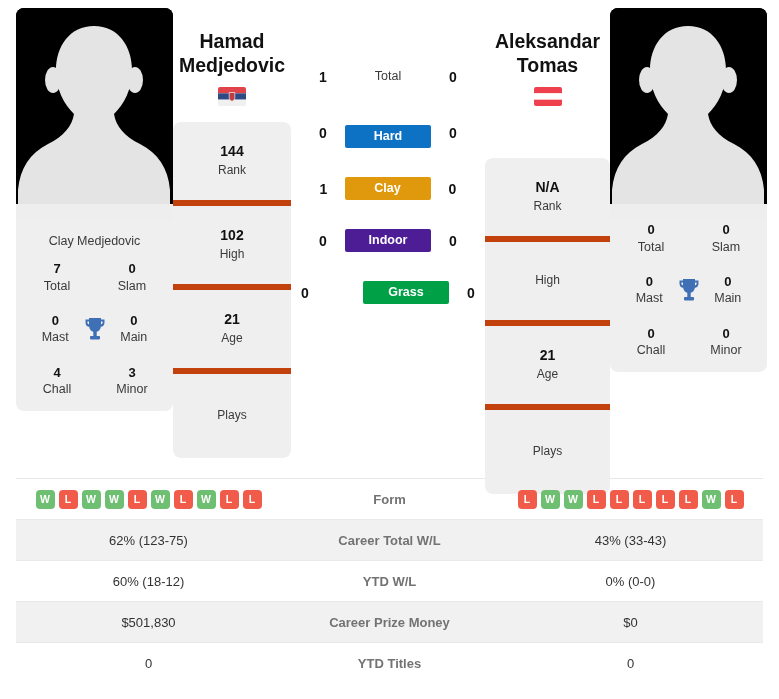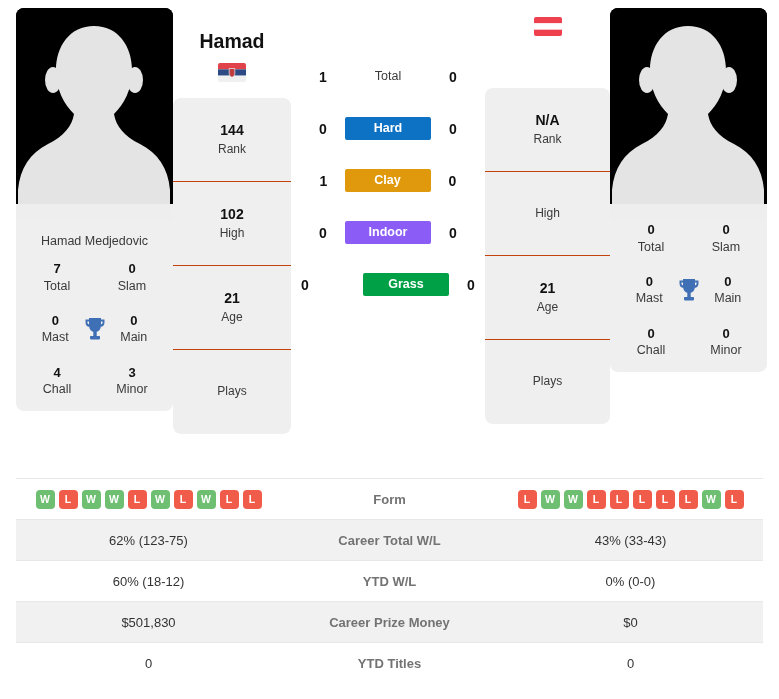--- a/index.html
+++ b/index.html
@@ -97,21 +97,21 @@
     border-radius: 8px;
     overflow: hidden;
   }
   .info-stack.offset { margin-top: 52px; }
   .info-cell {
     height: 84px;
     display: flex;
     flex-direction: column;
     align-items: center;
     justify-content: center;
-    border-bottom: 1px solid #c2410c;
+    border-bottom: 6px solid #c2410c;
   }
   .info-cell:last-child { border-bottom: none; }
   .info-num { font-size: 14px; font-weight: bold; color: #111; line-height: 1.5; }
   .info-lab { font-size: 12px; color: #3a3a3a; line-height: 1.45; }
 
   
   .h2h {
     flex: 1 1 auto;
     padding-top: 57px;
     display: flex;
@@ -199,21 +199,21 @@
   <div class="player-card">
     <div class="photo">
       <svg class="silhouette" viewBox="0 0 157 213" preserveAspectRatio="xMidYMid slice">
         <rect width="157" height="213" fill="#000000"></rect>
         <path d="M78 18 C 54 18 40 38 40 62 C 40 82 48 96 58 106 C 56 118 48 128 32 136 C 14 145 4 160 2 182 L 2 213 L 154 213 L 154 182 C 152 160 142 145 124 136 C 108 128 100 118 98 106 C 108 96 116 82 116 62 C 116 38 102 18 78 18 Z" fill="#e4e4e4"></path>
         <ellipse cx="37" cy="72" rx="8" ry="13" fill="#e4e4e4"></ellipse>
         <ellipse cx="119" cy="72" rx="8" ry="13" fill="#e4e4e4"></ellipse>
         <rect x="0" y="196" width="157" height="17" fill="#eeeeee"></rect>
       </svg>
     </div>
-    <div class="photo-name">Hamad Medjedovic</div>
+    <div class="photo-name">Clay Medjedovic</div>
     <div class="trophy-grid">
       <div class="trophy-row">
         <div class="tcell">
           <div class="tnum">7</div>
           <div class="tlab">Total</div>
         </div>
         <div class="tcell">
           <div class="tnum">0</div>
           <div class="tlab">Slam</div>
         </div>
@@ -246,20 +246,21 @@
           <div class="tnum">3</div>
           <div class="tlab">Minor</div>
         </div>
       </div>
     </div>
   </div>
 
   <div class="mid-col">
     <div class="pname">
       <span>Hamad</span><br>
+      <span>Medjedovic</span>
     </div>
     <svg class="flag" viewBox="0 0 28 19">
       <rect width="28" height="6.34" fill="#e0444a"></rect>
       <rect y="6.34" width="28" height="6.33" fill="#2d4a85"></rect>
       <rect y="12.67" width="28" height="6.33" fill="#f0f0f0"></rect>
       <path d="M11.2 5.5 h5.6 v5.2 c0 2-1.4 3.1-2.8 3.6 -1.4-.5-2.8-1.6-2.8-3.6 Z" fill="#c23b3f" stroke="#f0f0f0" stroke-width="0.7"></path>
     </svg>
     <div class="info-stack">
       <div class="info-cell">
         <div class="info-num">144</div>
@@ -281,41 +282,45 @@
   </div>
 
   <div class="h2h">
     <div class="h2h-row">
       <div class="score">1</div>
       <div class="surface plain">Total</div>
       <div class="score">0</div>
     </div>
     <div class="h2h-row">
       <div class="score">0</div>
-      <div class="surface" id="sf-hard" style="background: rgb(13, 114, 196);">Hard</div>
+      <div class="surface" id="sf-hard" style="background: rgb(13, 114, 196); margin-top: 8px;">Hard</div>
       <div class="score">0</div>
     </div>
     <div class="h2h-row">
       <div class="score">1</div>
       <div class="surface" id="sf-clay" style="background: rgb(224, 153, 12); margin-left: 7px;">Clay</div>
       <div class="score">0</div>
     </div>
     <div class="h2h-row">
       <div class="score">0</div>
-      <div class="surface" id="sf-indoor" style="background: #8b5cf6;">Indoor</div>
+      <div class="surface" id="sf-indoor" style="background: #4c1d95;">Indoor</div>
       <div class="score">0</div>
     </div>
     <div class="h2h-row">
       <div class="score">0</div>
       <div class="surface" id="sf-grass" style="background: rgb(0, 161, 70); margin-left: 44px;">Grass</div>
       <div class="score">0</div>
     </div>
   </div>
 
   <div class="mid-col right-col">
+    <div class="pname">
+      <span>Aleksandar</span><br>
+      <span>Tomas</span>
+    </div>
     <svg class="flag" viewBox="0 0 28 19">
       <rect width="28" height="6.34" fill="#ef404d"></rect>
       <rect y="6.34" width="28" height="6.33" fill="#ffffff"></rect>
       <rect y="12.67" width="28" height="6.33" fill="#ef404d"></rect>
     </svg>
     <div class="info-stack offset">
       <div class="info-cell">
         <div class="info-num">N/A</div>
         <div class="info-lab">Rank</div>
       </div>

